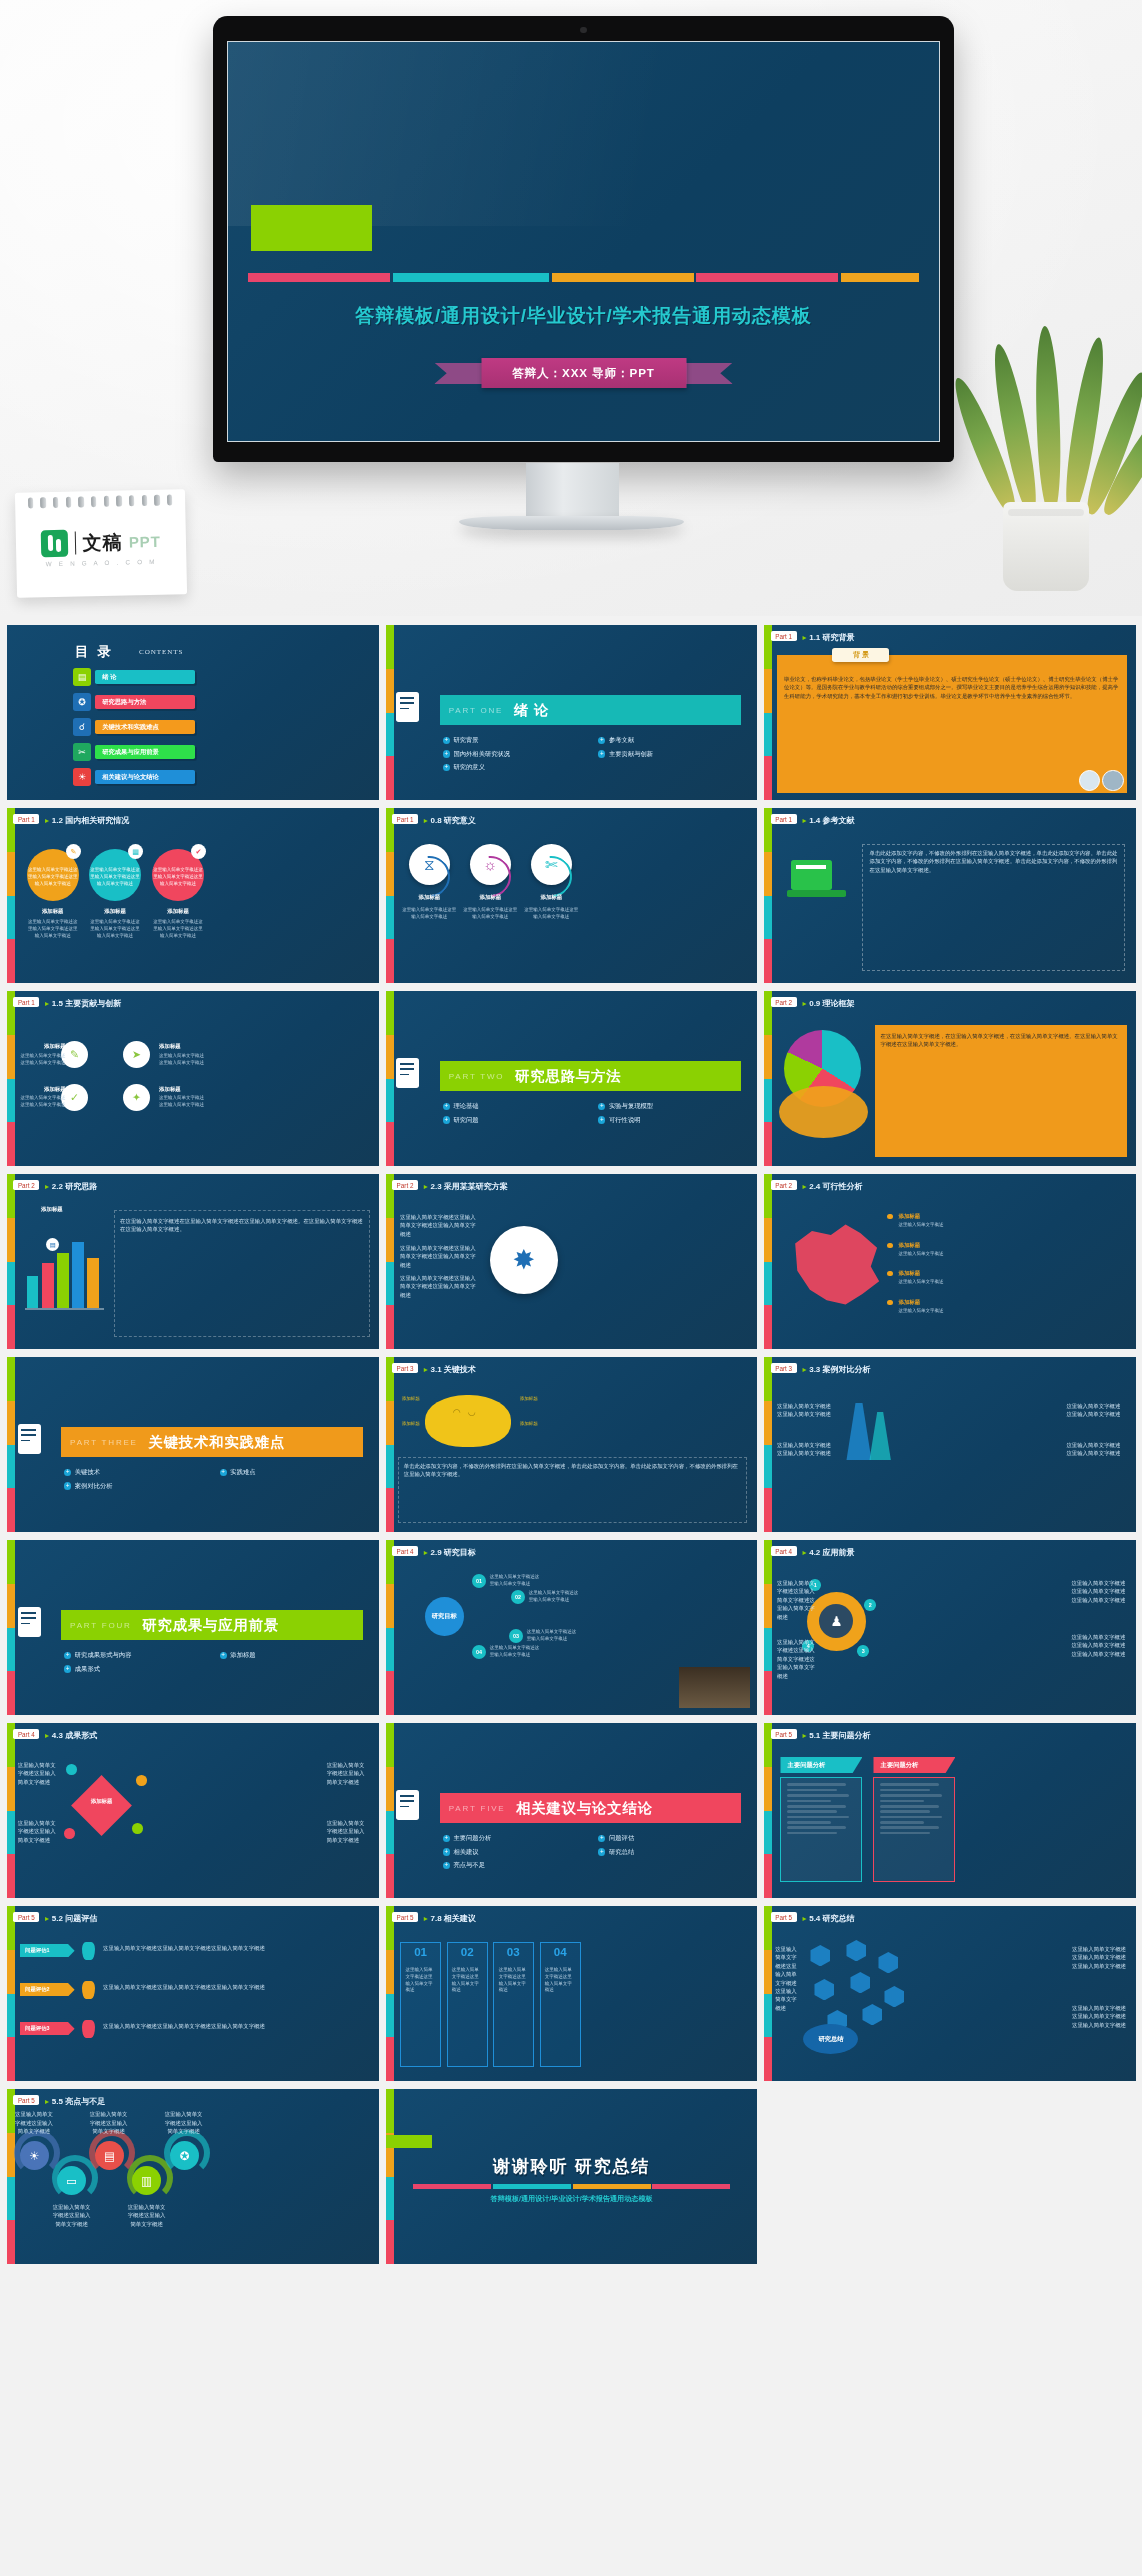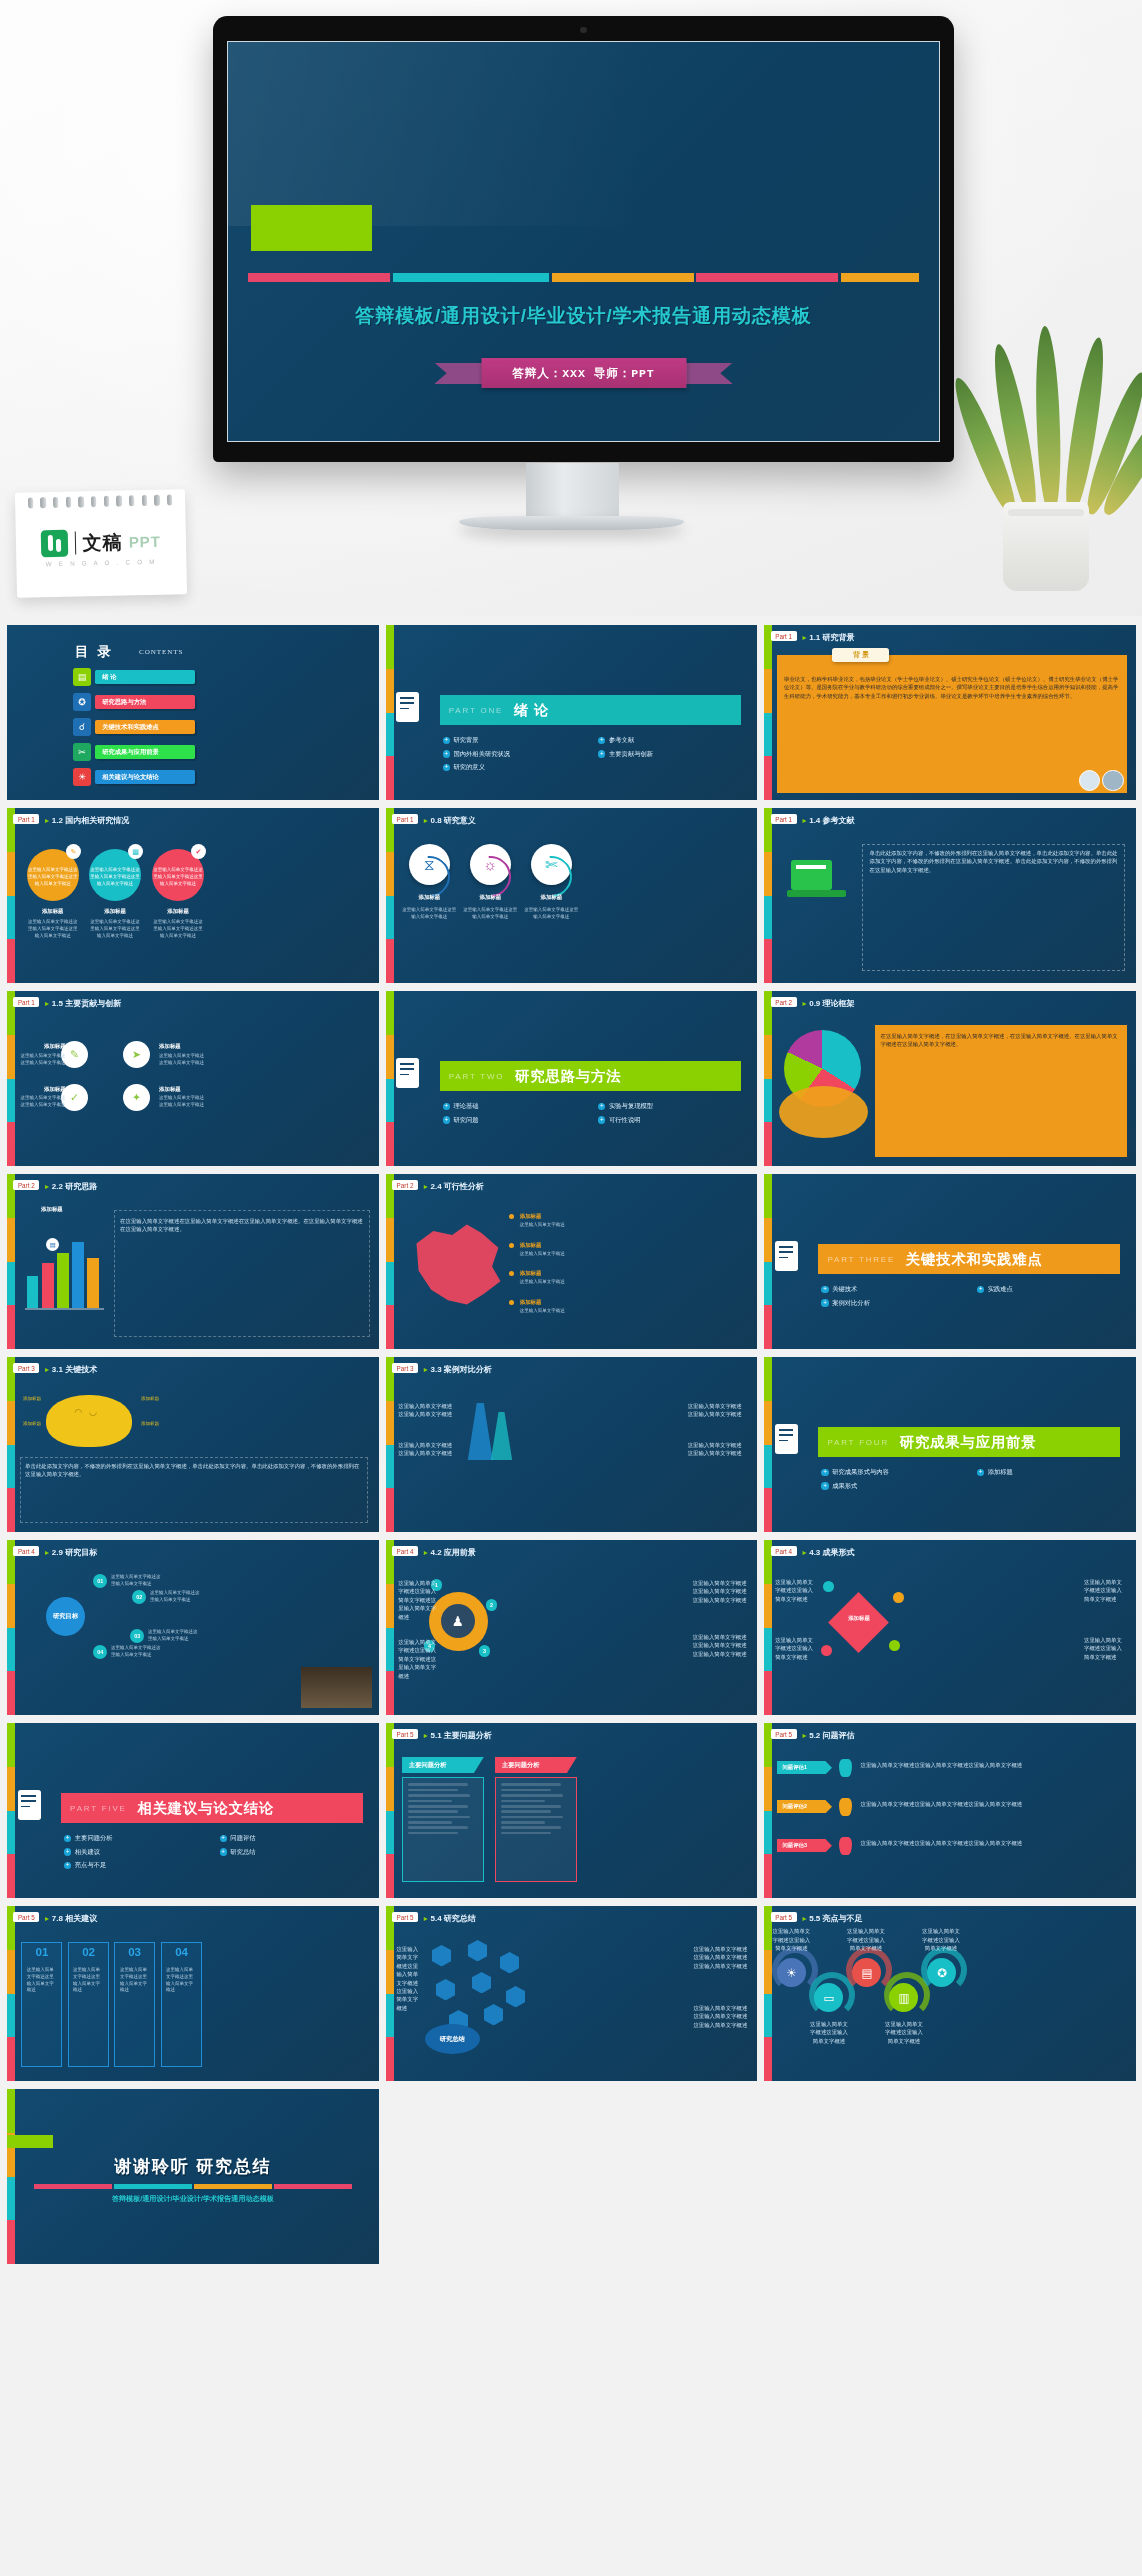--- a/index.html
+++ b/index.html
@@ -40,21 +40,21 @@
      text-shadow:0.9px 0.9px 0 rgba(0,0,0,.3); }
   .ribbon { position:absolute; left:50%; top:316px; transform:translateX(-50%);
      width:295px; height:30px; }
   .ribbon .tail { position:absolute; top:4.5px; width:55px; height:21.4px;
      background:#8e4a86;}
   .ribbon .tail.l { left:-1.8px; clip-path:polygon(0 0,100% 0,100% 100%,0 100%,12.5px 50%); }
   .ribbon .tail.r { right:-1.8px; clip-path:polygon(0 0,100% 0,calc(100% - 12.5px) 50%,100% 100%,0 100%); }
   .ribbon .body { position:absolute; left:45px; right:45px; top:0; height:30px;
      background:linear-gradient(180deg,#bf3a83,#a83173); display:flex; align-items:center;
      justify-content:center; color:#fff; font-size:11.6px; font-weight:bold; letter-spacing:0.9px;
-     box-shadow:0 1.8px 4.5px rgba(0,0,0,.3);font-family:Liberation Mono, monospace; }
+     box-shadow:0 1.8px 4.5px rgba(0,0,0,.3); }
 
   .neck { position:absolute; left:50%; top:463px; margin-left:-46px; width:93px; height:55px;
      background:linear-gradient(90deg,#c9ced2,#e8ebed 40%,#d0d5d8); }
   .stand { position:absolute; left:50%; top:516px; margin-left:-113px; width:225px; height:14.3px;
      border-radius:40% 40% 50% 50%/ 70% 70% 100% 100%;
      background:linear-gradient(180deg,#dfe3e6,#b9bfc4);
      box-shadow:0 7.1px 14.3px rgba(0,0,0,.18); }
 
   
   .plant { position:absolute; right:23px; bottom:25px; width:147px; height:321px; }
@@ -422,20 +422,35 @@
     </div>
     <div class="slide">
       <div class="bg"></div>
       <div class="rail">
         <i style="background:#8bd102"></i>
         <i style="background:#f0a21b"></i>
         <i style="background:#19bfc6"></i>
         <i style="background:#f0465e"></i>
       </div>
       <div class="lbl">Part 2</div>
+      <div class="ttl">2.3 采用某某研究方案</div>
+      <div class="circ" style="position:absolute;left:104px;top:52px;width:68px;height:68px;background:#fff;box-shadow:0 2.7px 7.1px rgba(0,0,0,.3);display:flex;align-items:center;justify-content:center;font-size:27px;color:#1f6fb5">✸</div>
+      <div class="txtblk" style="left:14.3px;width:80px;top:39px">这里输入简单文字概述这里输入简单文字概述这里输入简单文字概述</div>
+      <div class="txtblk" style="left:14.3px;width:80px;top:70px">这里输入简单文字概述这里输入简单文字概述这里输入简单文字概述</div>
+      <div class="txtblk" style="left:14.3px;width:80px;top:100px">这里输入简单文字概述这里输入简单文字概述这里输入简单文字概述</div>
+    </div>
+    <div class="slide">
+      <div class="bg"></div>
+      <div class="rail">
+        <i style="background:#8bd102"></i>
+        <i style="background:#f0a21b"></i>
+        <i style="background:#19bfc6"></i>
+        <i style="background:#f0465e"></i>
+      </div>
+      <div class="lbl">Part 2</div>
       <div class="ttl">2.4 可行性分析</div>
       <div style="position:absolute;left:16px;top:38px;width:105px;height:105px;background:#f0465e;
           clip-path:polygon(14% 30%,30% 18%,48% 22%,62% 12%,76% 20%,92% 34%,86% 52%,94% 66%,78% 78%,62% 88%,44% 84%,28% 74%,16% 56%);opacity:.92"></div>
       <div style="position:absolute;left:134px;top:39px;font-size:5.4px;font-weight:bold;color:#f0a21b">添加标题</div>
           <div style="position:absolute;left:134px;top:48px;width:61px;font-size:4.5px;color:#bfd6e8;line-height:1.5">这里输入简单文字概述</div>
           <div class="circ" style="position:absolute;left:123px;top:40px;width:5.4px;height:5.4px;background:#f0a21b"></div>
       <div style="position:absolute;left:134px;top:68px;font-size:5.4px;font-weight:bold;color:#f0a21b">添加标题</div>
           <div style="position:absolute;left:134px;top:77px;width:61px;font-size:4.5px;color:#bfd6e8;line-height:1.5">这里输入简单文字概述</div>
           <div class="circ" style="position:absolute;left:123px;top:69px;width:5.4px;height:5.4px;background:#f0a21b"></div>
       <div style="position:absolute;left:134px;top:96px;font-size:5.4px;font-weight:bold;color:#f0a21b">添加标题</div>

